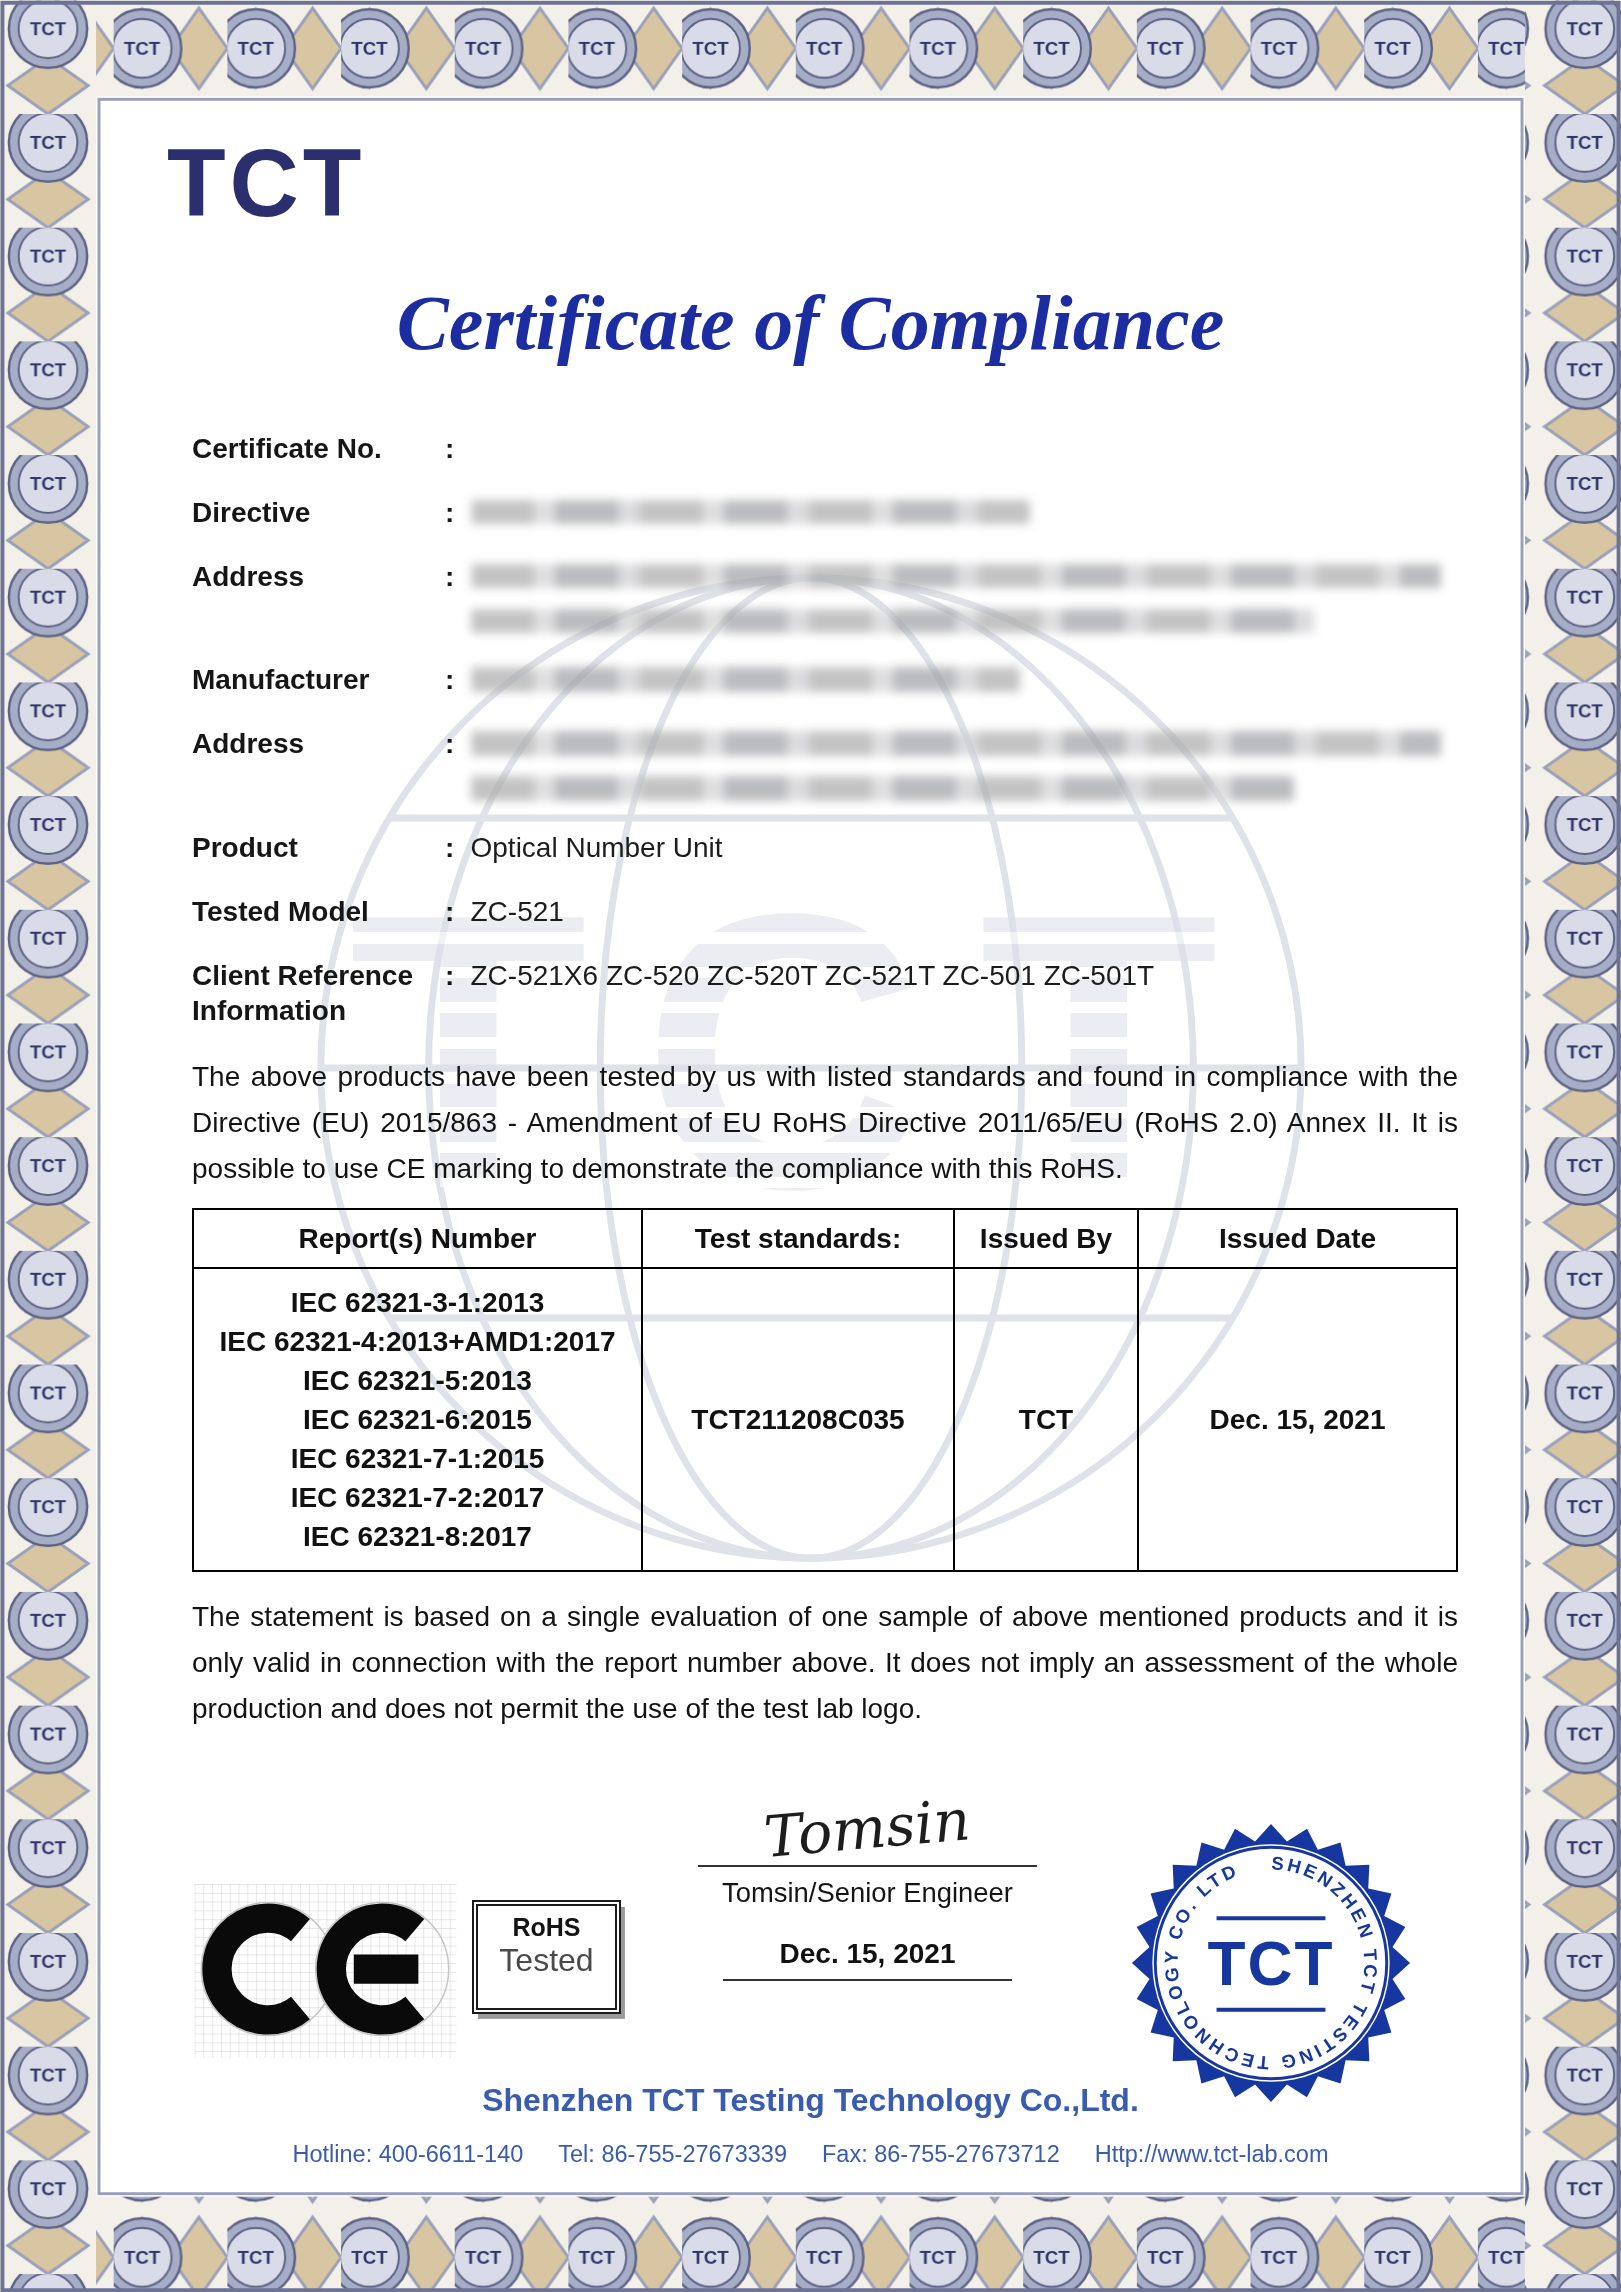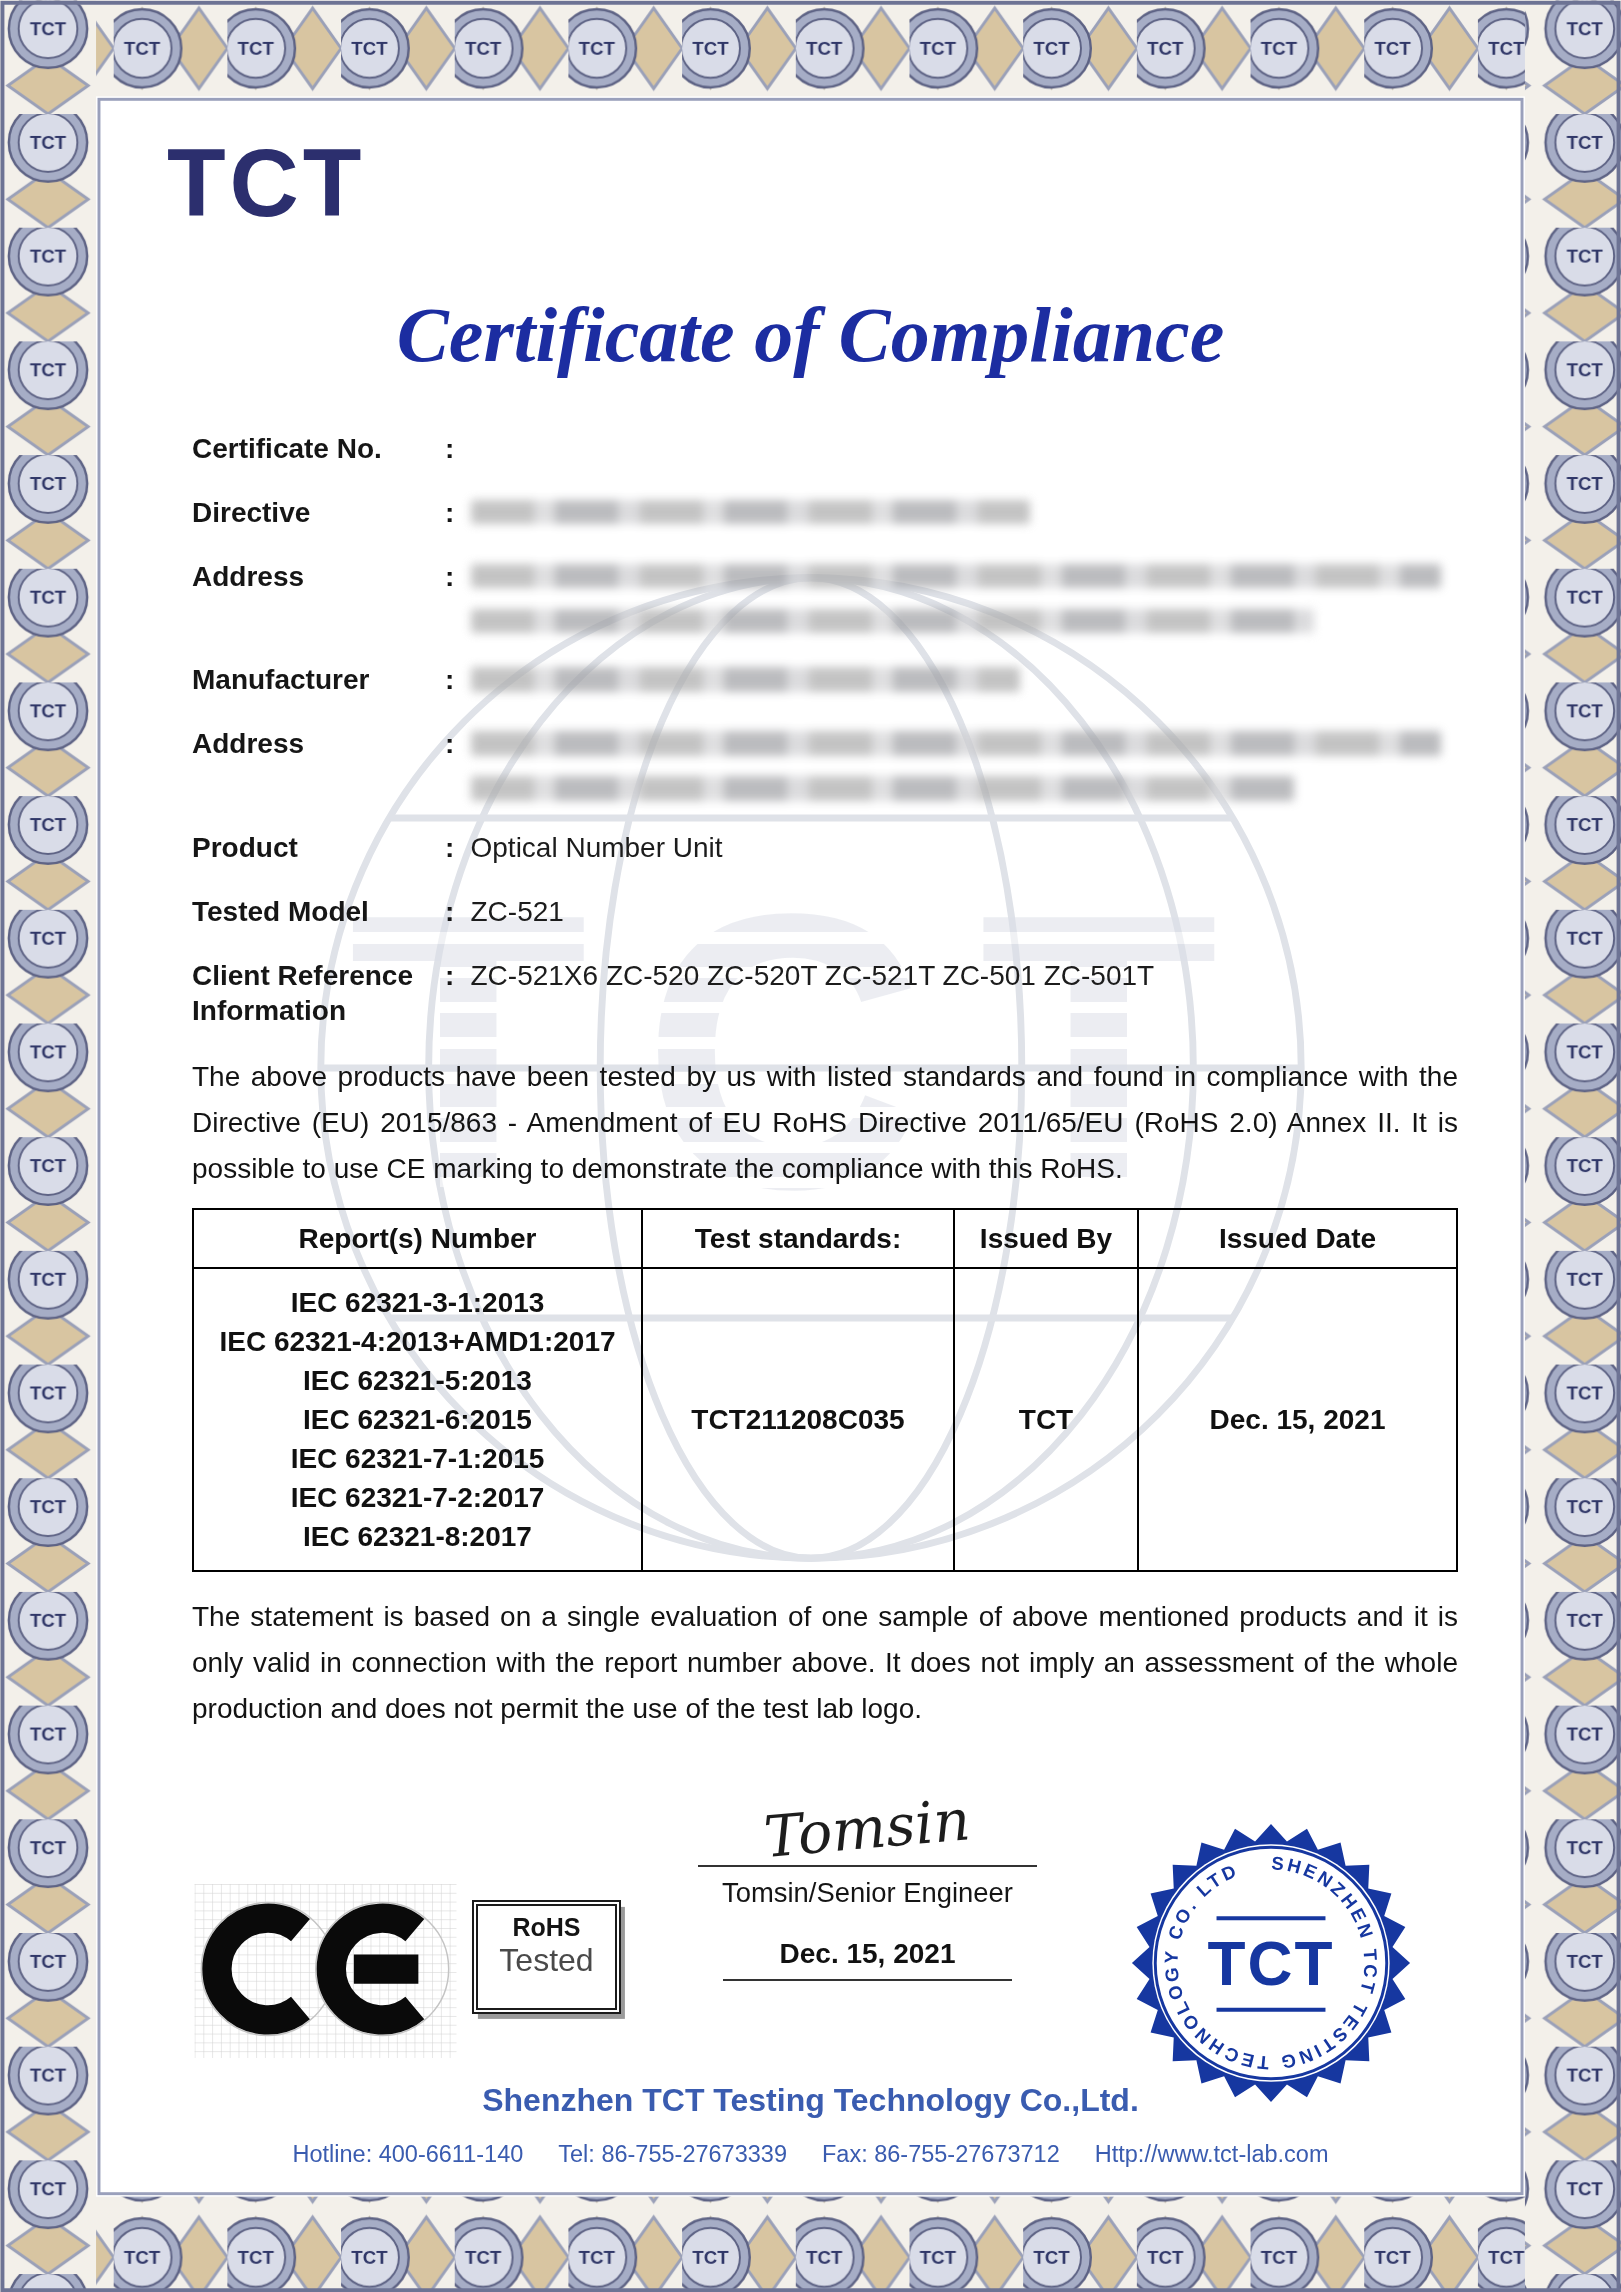--- a/index.html
+++ b/index.html
@@ -30,21 +30,21 @@
   }
 
   
   .content { position:absolute; inset:0; z-index:1; }
 
   .logo {
     position:absolute; left:167px; top:135px;
     font-size:96px; font-weight:800; letter-spacing:3.9px; color:#2c2f6e; line-height:1;
   }
   .title {
-    position:absolute; left:0; right:0; top:282px; margin:12px; text-align:center;
+    position:absolute; left:0; right:0; top:282px; margin:0; text-align:center;
     font-family:"Liberation Serif", serif; font-style:italic; font-weight:700;
     font-size:78px; color:#1c2da1; line-height:1.05;
   }
 
   .fields { position:absolute; left:192px; top:431px; width:1274px; }
   .row { display:grid; grid-template-columns:253px 25.5px 1fr; margin-bottom:29px; font-size:28px; line-height:35px; }
   .lbl, .sep { font-weight:bold; color:#161616; }
   .val { color:#1c1c1c; }
   .blurbar {
     height:24.5px; margin-top:4.9px; border-radius:2.9px;

